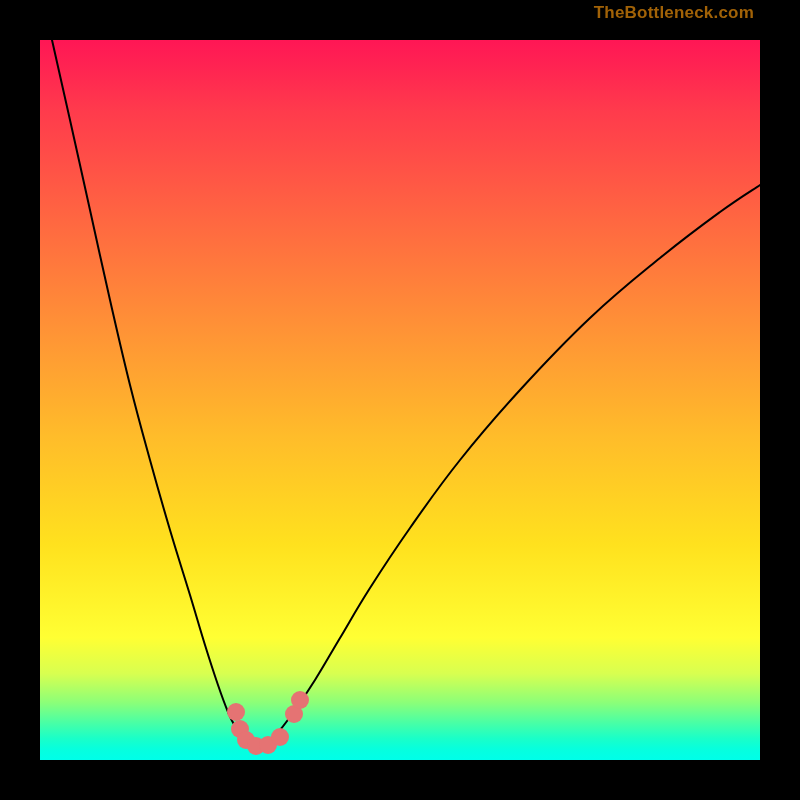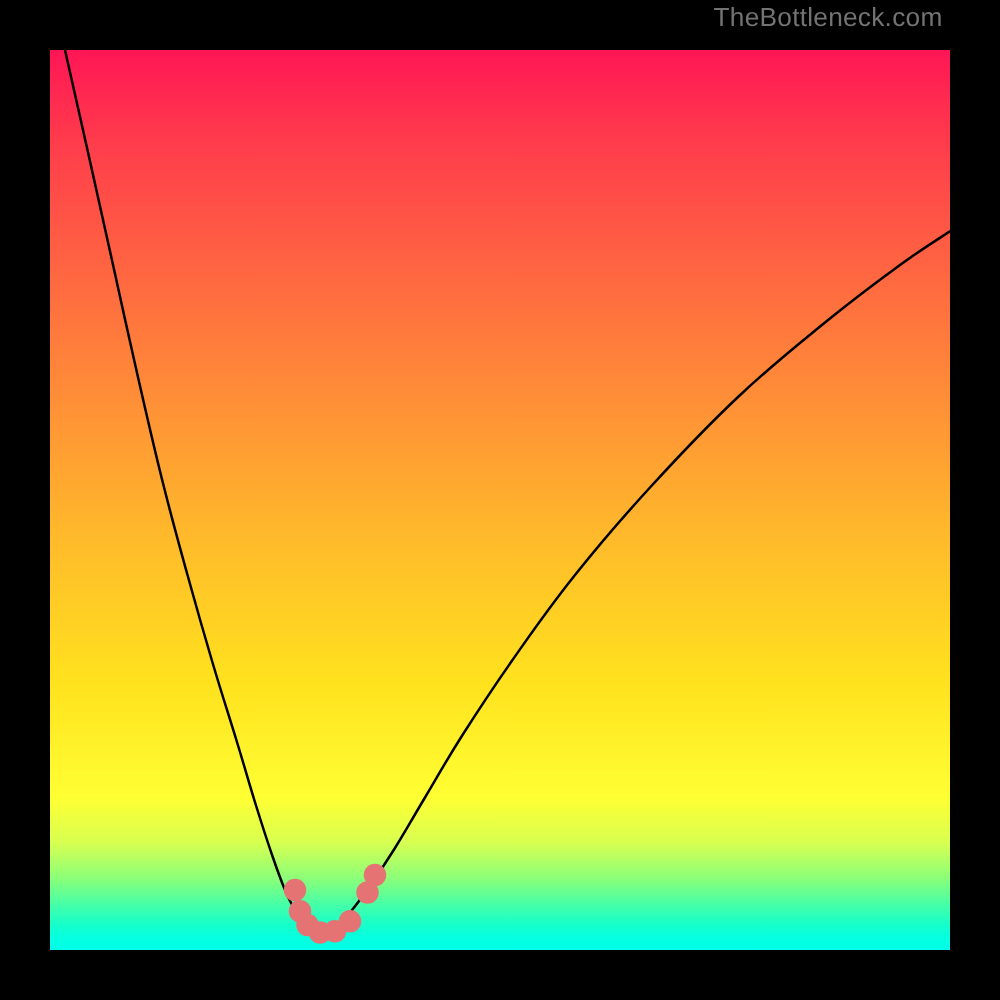--- a/index.html
+++ b/index.html
@@ -37,23 +37,23 @@
       #45ffa8 95%,
       #1affc8 97%,
       #06ffde 98.5%,
       #00ffe9 100%
     );
   }
   .watermark {
     position: absolute;
     top: 3px;
     right: 46px;
-    font-size: 21px;
-    font-weight: 400;
-    color: #737373;
+    font-size: 17px;
+    font-weight: 700;
+    color: #a16207;
     letter-spacing: 0.2px;
     z-index: 10;
   }
   svg.curves {
     position: absolute;
     top: 0;
     left: 0;
     width: 720px;
     height: 720px;
   }

